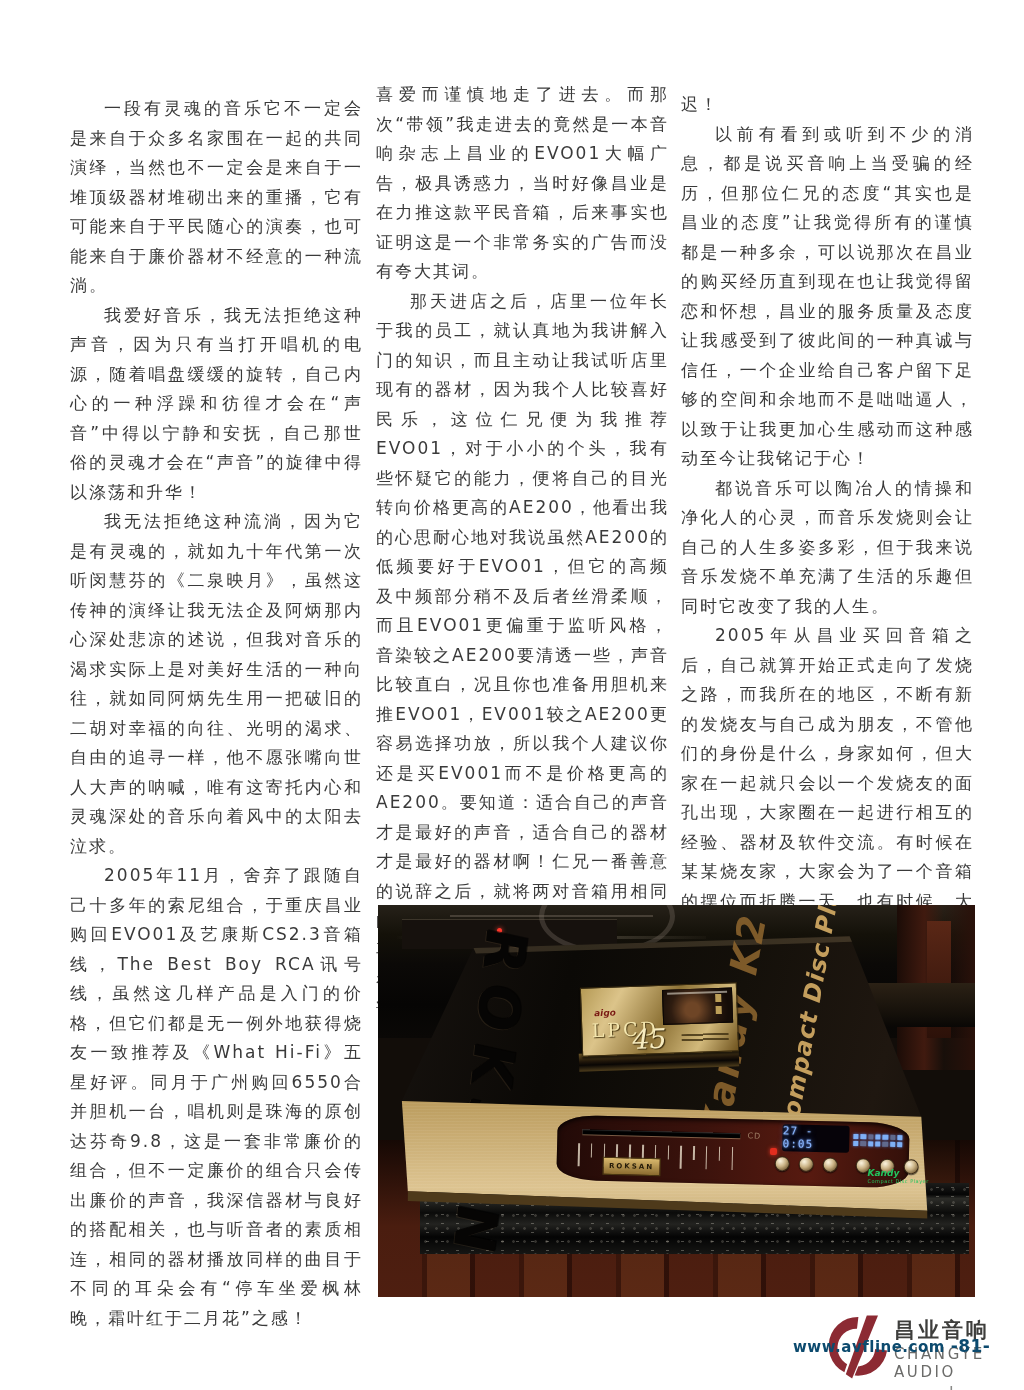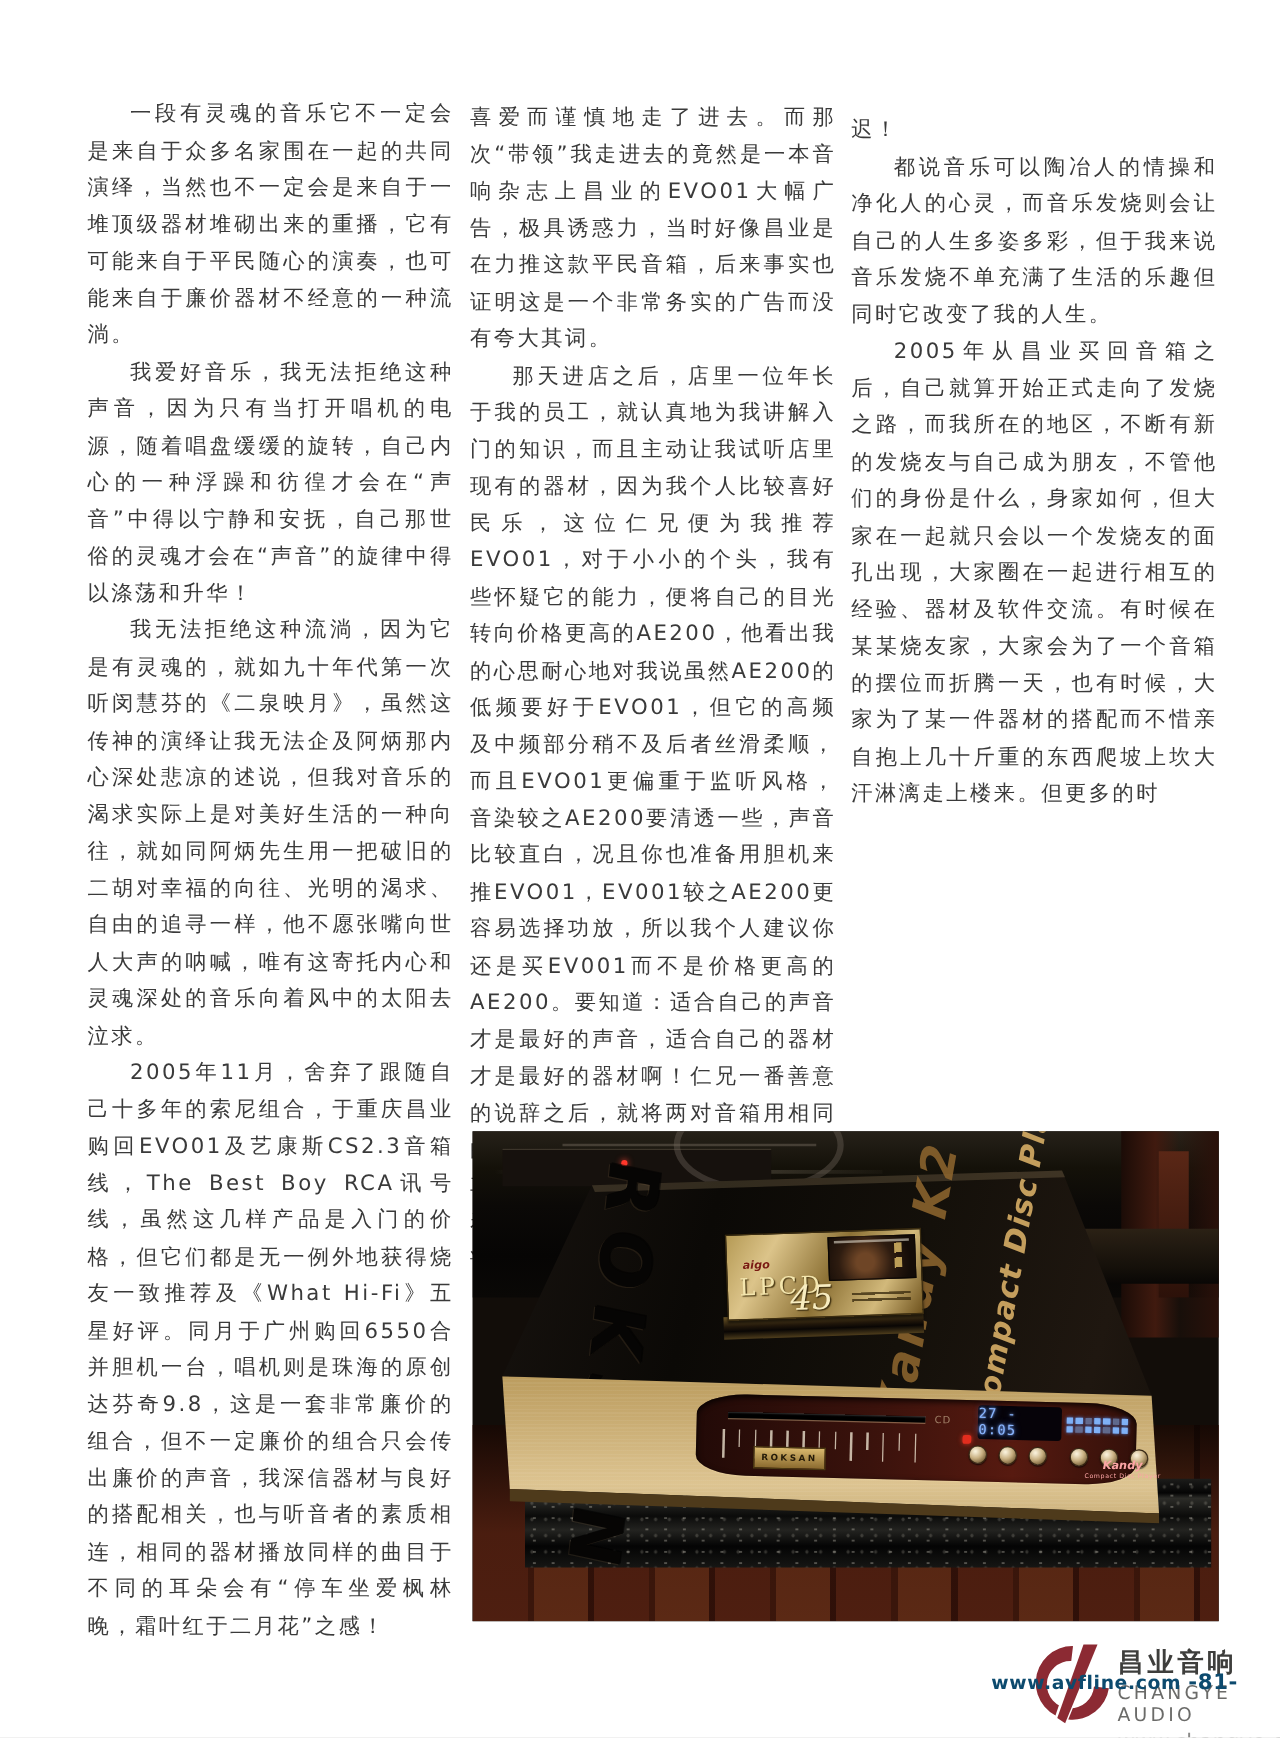--- a/index.html
+++ b/index.html
@@ -3,21 +3,21 @@
 <meta charset="utf-8">
 <style>
   html,body{margin:0;padding:0;background:#e8e8e8;}
   .page{position:relative;width:1024px;height:1390px;background:#ffffff;margin:0 auto;
         font-family:"DejaVu Sans",sans-serif;overflow:hidden;}
   
   .col{position:absolute;width:293px;color:#3a3a3a;font-size:17px;line-height:29.5px;
        letter-spacing:2px;text-align:justify;text-justify:inter-ideograph;}
   .col p{margin:0;}
   .col p.indent{text-indent:2em;}
-  #col1{left:70px;top:77px;height:1215px;}
+  #col1{left:70px;top:94px;height:1215px;}
   #col2{left:376px;top:80px;height:800px;}
   #col3{left:681px;top:90px;height:800px;}
   
   .photo{position:absolute;left:378px;top:905px;width:597px;height:392px;margin:0;
          background:#120d09;overflow:hidden;}
   .ph{position:absolute;}
   .ph-rack{left:0;top:0;width:100%;height:34%;
      background:linear-gradient(180deg,#262119 0%,#141109 22%,#0b0907 45%,#060504 75%,#0a0806 100%);}
   .ph-shelf1{left:3%;top:8%;width:52%;height:3px;
      background:linear-gradient(90deg,rgba(150,140,120,0),rgba(160,150,130,.55) 30%,rgba(90,80,65,.08));}
@@ -108,21 +108,21 @@
   .ph-grid{position:absolute;left:84%;top:8%;width:14%;height:40%;display:grid;
      grid-template-columns:repeat(7,1fr);gap:2px;align-content:center;}
   .ph-grid span{height:5px;background:#7fb0f5;box-shadow:0 0 3px #4d86e8;}
   .ph-grid span:nth-child(3n){opacity:.55;}
   .ph-btns{position:absolute;display:flex;gap:9px;top:56%;}
   .ph-btns.g1{left:62%;}
   .ph-btns.g2{left:85%;}
   .ph-btn{width:13px;height:13px;border-radius:50%;
      background:radial-gradient(circle at 35% 30%,#fdf6e2,#c9b183 45%,#6e5630 85%);
      border:1px solid rgba(40,26,10,.85);box-shadow:0 1px 1px rgba(0,0,0,.6);}
-  .ph-flabel{left:82%;top:67%;text-align:center;color:#fca5a5;}
+  .ph-flabel{left:82%;top:67%;text-align:left;color:#22c55e;}
   .ph-flabel .l1{font-size:9px;font-weight:bold;font-style:italic;}
   .ph-flabel .l2{font-size:5px;letter-spacing:.5px;}
   
   .footer-site{position:absolute;left:793px;top:1336px;font-size:15px;font-weight:bold;
      color:#0c4a6e;z-index:5;letter-spacing:.5px;}
   .footer-site b{font-size:17px;}
   .footer-logo{position:absolute;left:822px;top:1310px;width:202px;height:78px;z-index:4;}
   .footer-logo svg{position:absolute;left:0;top:4px;}
   .fl-text{position:absolute;left:72px;top:6px;width:130px;}
   .fl-cn{font-size:21px;font-weight:bold;letter-spacing:3px;color:#3e3e3c;}
@@ -139,20 +139,21 @@
       <p class="indent">我爱好音乐，我无法拒绝这种声音，因为只有当打开唱机的电源，随着唱盘缓缓的旋转，自己内心的一种浮躁和彷徨才会在“声音”中得以宁静和安抚，自己那世俗的灵魂才会在“声音”的旋律中得以涤荡和升华！</p>
       <p class="indent">我无法拒绝这种流淌，因为它是有灵魂的，就如九十年代第一次听闵慧芬的《二泉映月》，虽然这传神的演绎让我无法企及阿炳那内心深处悲凉的述说，但我对音乐的渴求实际上是对美好生活的一种向往，就如同阿炳先生用一把破旧的二胡对幸福的向往、光明的渴求、自由的追寻一样，他不愿张嘴向世人大声的呐喊，唯有这寄托内心和灵魂深处的音乐向着风中的太阳去泣求。</p>
       <p class="indent">2005年11月，舍弃了跟随自己十多年的索尼组合，于重庆昌业购回EVO01及艺康斯CS2.3音箱线，The Best Boy RCA讯号线，虽然这几样产品是入门的价格，但它们都是无一例外地获得烧友一致推荐及《What Hi-Fi》五星好评。同月于广州购回6550合并胆机一台，唱机则是珠海的原创达芬奇9.8，这是一套非常廉价的组合，但不一定廉价的组合只会传出廉价的声音，我深信器材与良好的搭配相关，也与听音者的素质相连，相同的器材播放同样的曲目于不同的耳朵会有“停车坐爱枫林晚，霜叶红于二月花”之感！</p>
     </div>
   <div class="col" id="col2">
       <p class="">喜爱而谨慎地走了进去。而那次“带领”我走进去的竟然是一本音响杂志上昌业的EVO01大幅广告，极具诱惑力，当时好像昌业是在力推这款平民音箱，后来事实也证明这是一个非常务实的广告而没有夸大其词。</p>
       <p class="indent">那天进店之后，店里一位年长于我的员工，就认真地为我讲解入门的知识，而且主动让我试听店里现有的器材，因为我个人比较喜好民乐，这位仁兄便为我推荐EVO01，对于小小的个头，我有些怀疑它的能力，便将自己的目光转向价格更高的AE200，他看出我的心思耐心地对我说虽然AE200的低频要好于EVO01，但它的高频及中频部分稍不及后者丝滑柔顺，而且EVO01更偏重于监听风格，音染较之AE200要清透一些，声音比较直白，况且你也准备用胆机来推EVO01，EV001较之AE200更容易选择功放，所以我个人建议你还是买EV001而不是价格更高的AE200。要知道：适合自己的声音才是最好的声音，适合自己的器材才是最好的器材啊！仁兄一番善意的说辞之后，就将两对音箱用相同的器材和软件反复地让我试听，并再次叫我不要急于下单，回去多看看其他音响论坛网友对EV0O1评论及搭配，再来下单也不</p>
     </div>
   <div class="col" id="col3">
       <p class="">迟！</p>
+      <p class="indent">以前有看到或听到不少的消息，都是说买音响上当受骗的经历，但那位仁兄的态度“其实也是昌业的态度”让我觉得所有的谨慎都是一种多余，可以说那次在昌业的购买经历直到现在也让我觉得留恋和怀想，昌业的服务质量及态度让我感受到了彼此间的一种真诚与信任，一个企业给自己客户留下足够的空间和余地而不是咄咄逼人，以致于让我更加心生感动而这种感动至今让我铭记于心！</p>
       <p class="indent">都说音乐可以陶冶人的情操和净化人的心灵，而音乐发烧则会让自己的人生多姿多彩，但于我来说音乐发烧不单充满了生活的乐趣但同时它改变了我的人生。</p>
       <p class="indent">2005年从昌业买回音箱之后，自己就算开始正式走向了发烧之路，而我所在的地区，不断有新的发烧友与自己成为朋友，不管他们的身份是什么，身家如何，但大家在一起就只会以一个发烧友的面孔出现，大家圈在一起进行相互的经验、器材及软件交流。有时候在某某烧友家，大家会为了一个音箱的摆位而折腾一天，也有时候，大家为了某一件器材的搭配而不惜亲自抱上几十斤重的东西爬坡上坎大汗淋漓走上楼来。但更多的时</p>
     </div>
 
   <figure class="photo">
     <div class="ph ph-rack"></div>
     <div class="ph ph-shelf1"></div>
     <div class="ph ph-shelf2"></div>
     <div class="ph ph-device"></div>
     <div class="ph ph-led-red"></div>

